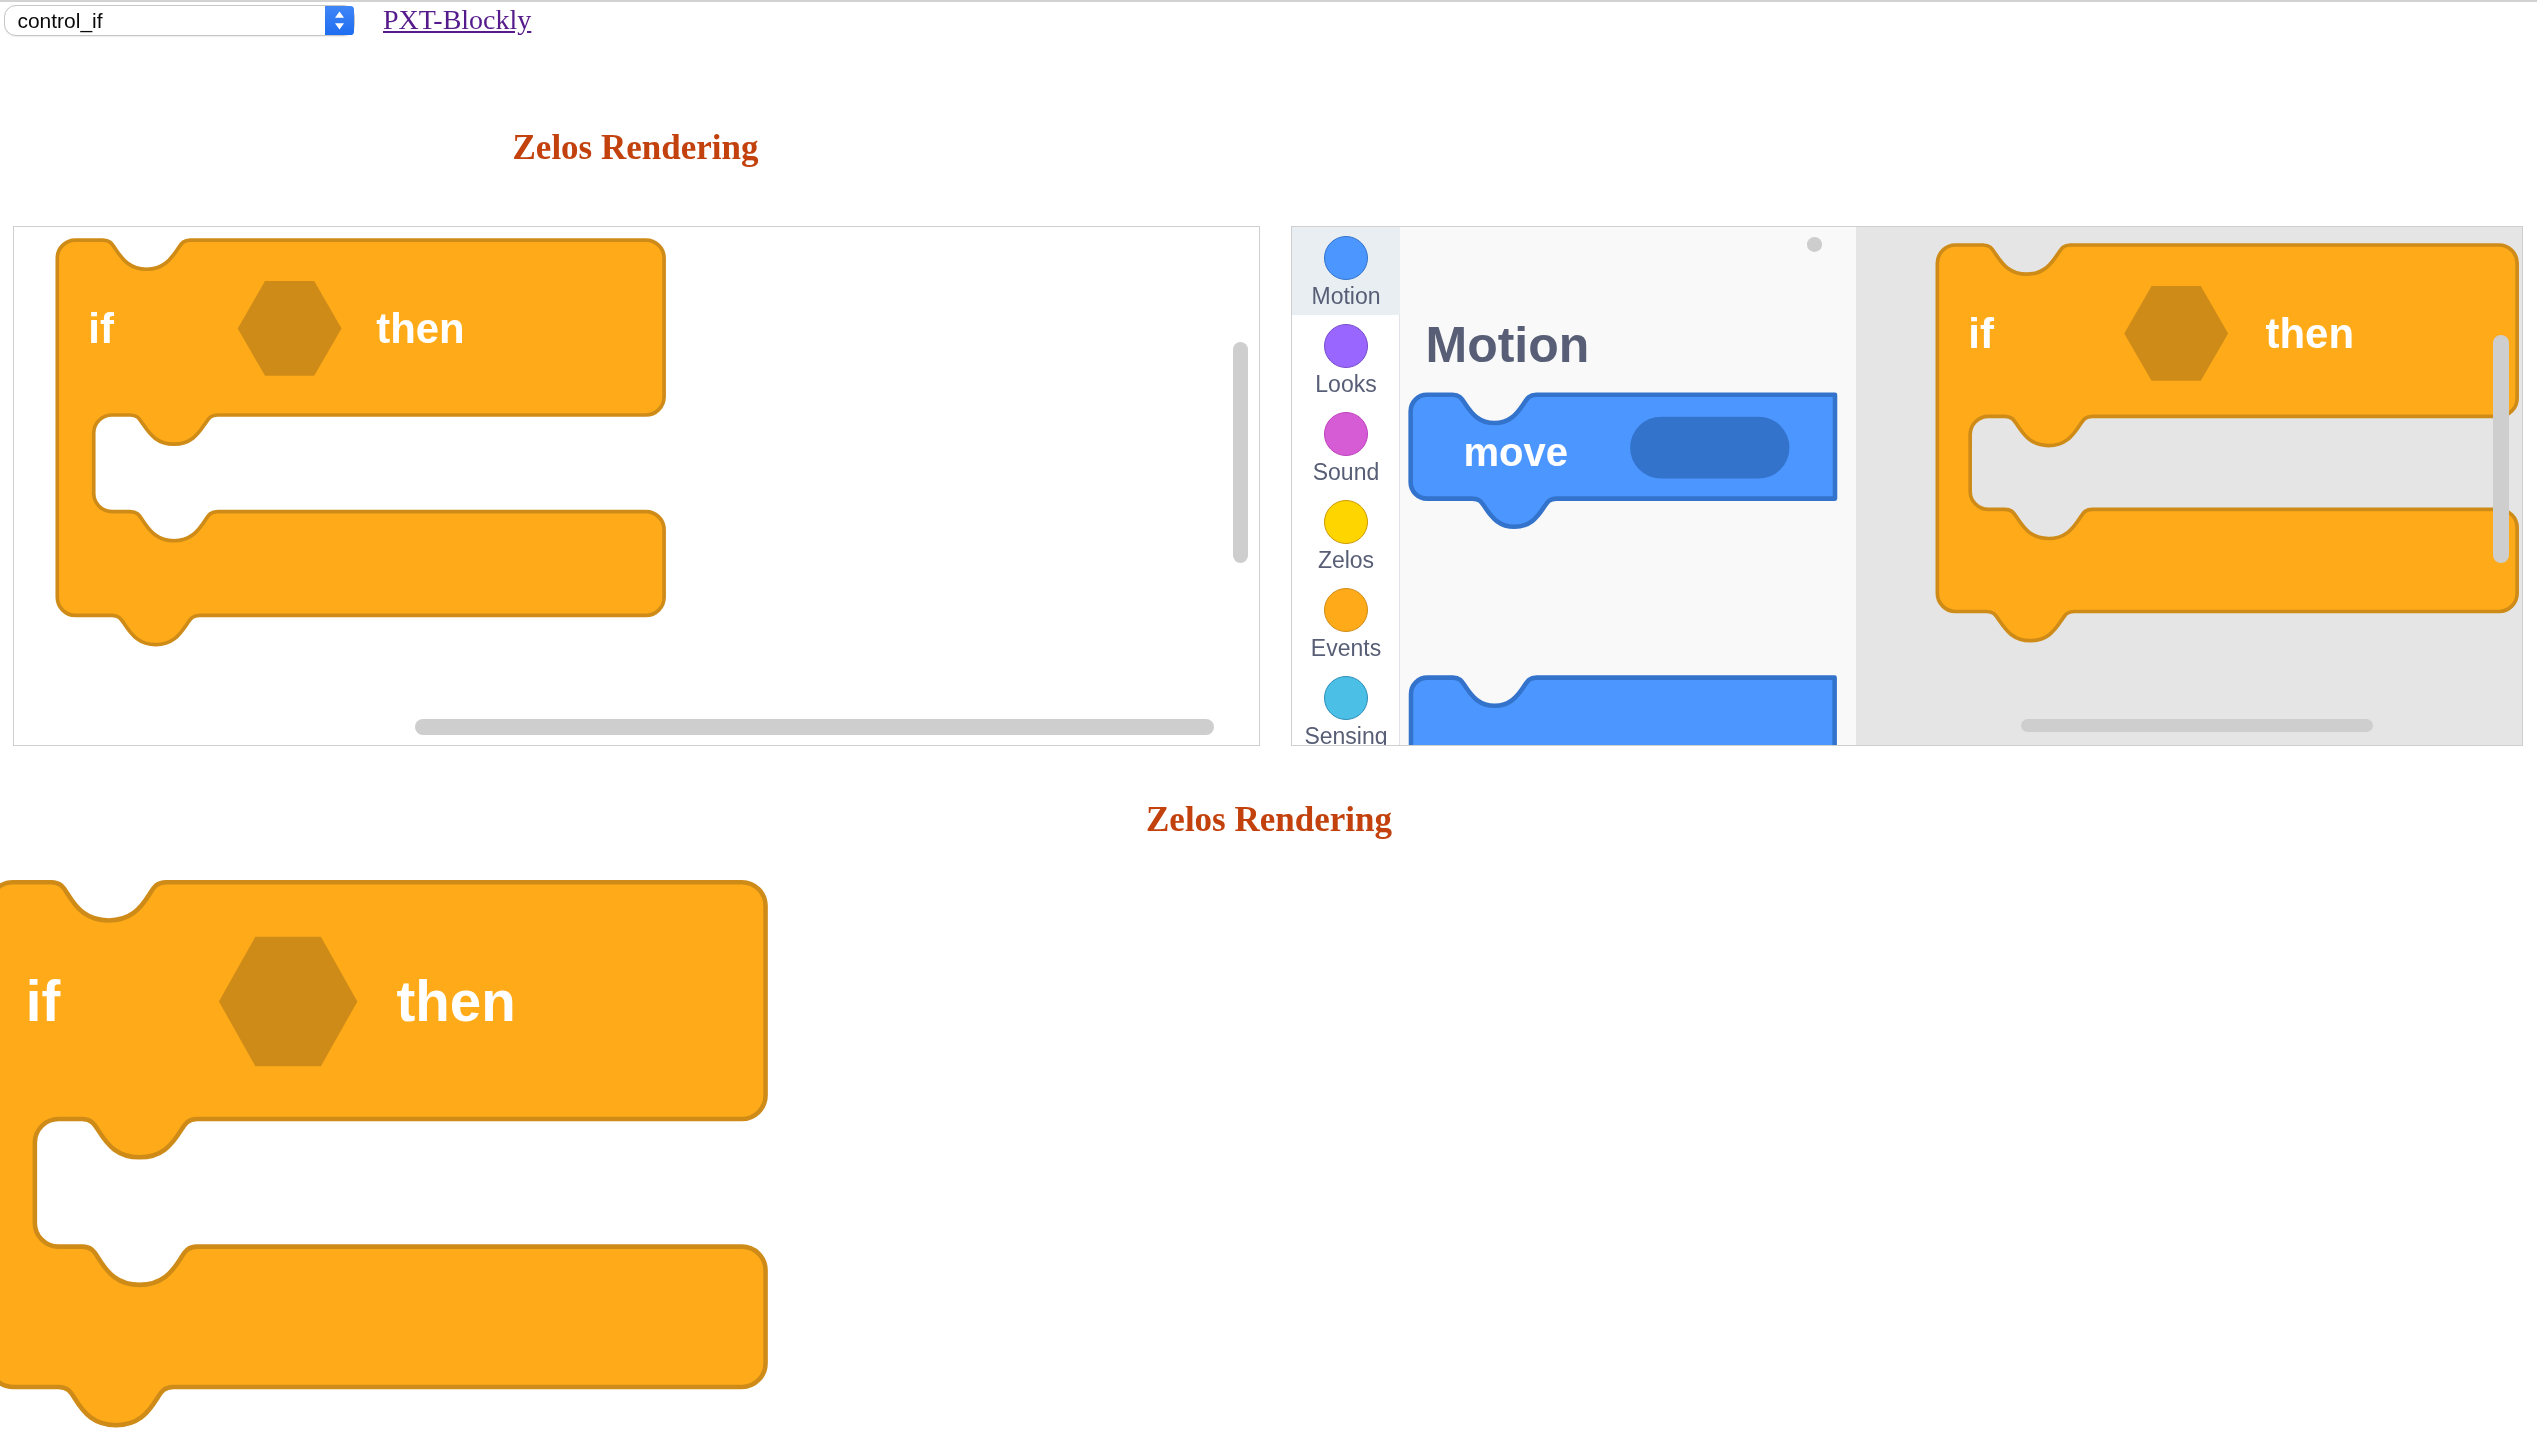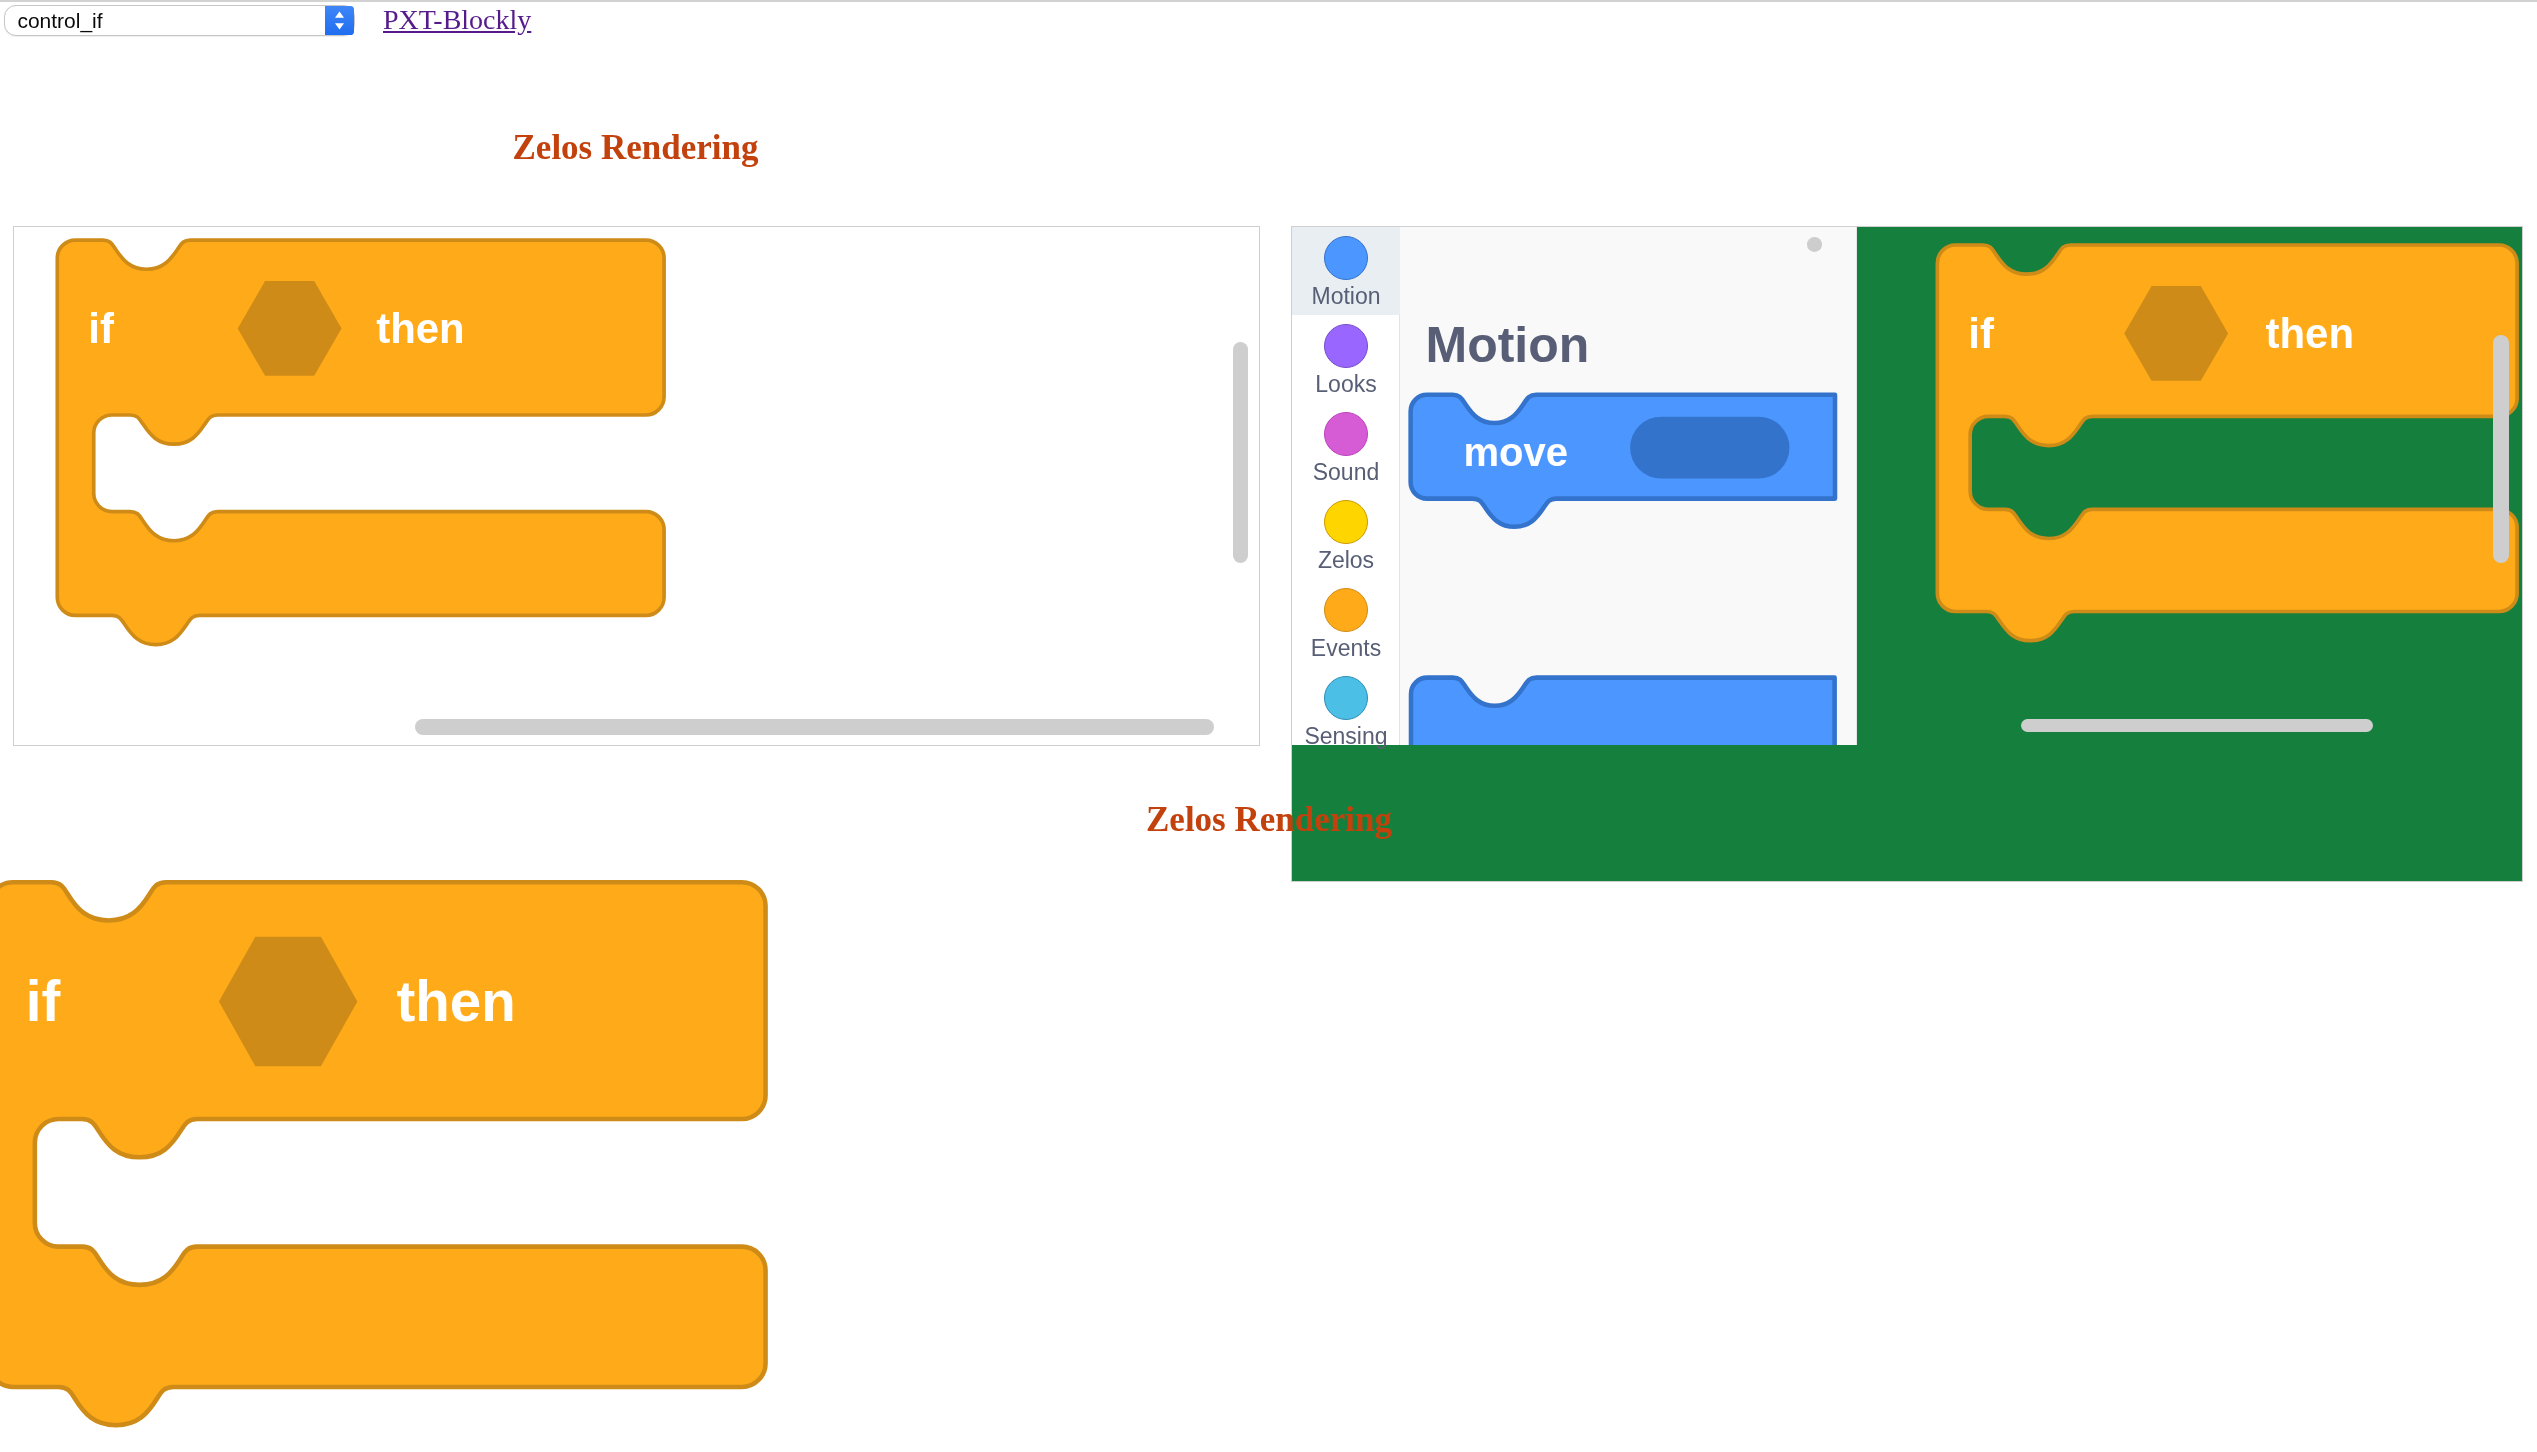--- a/index.html
+++ b/index.html
@@ -101,22 +101,22 @@
     left: 12.8px;
     top: 226px;
     width: 1247px;
     height: 520px;
     background: #ffffff;
   }
   #panel-scratch {
     left: 1291px;
     top: 226px;
     width: 1232px;
-    height: 656px;
-    background: #15803d;
+    height: 520px;
+    background: #e5e5e5;
     padding-left: 11px;
   }
 
   
   .toolbox {
     position: absolute;
     left: 0;
     top: 0;
     width: 108px;
     height: 518px;

